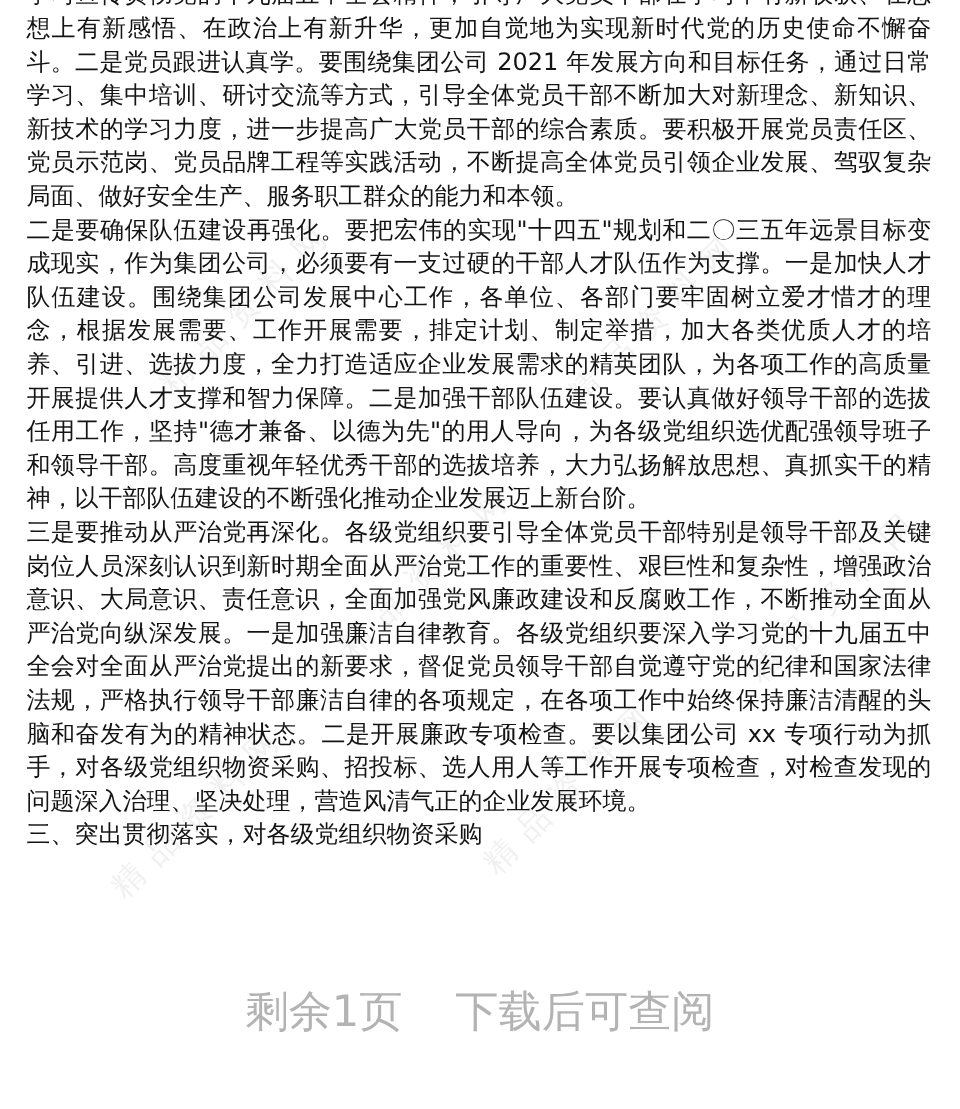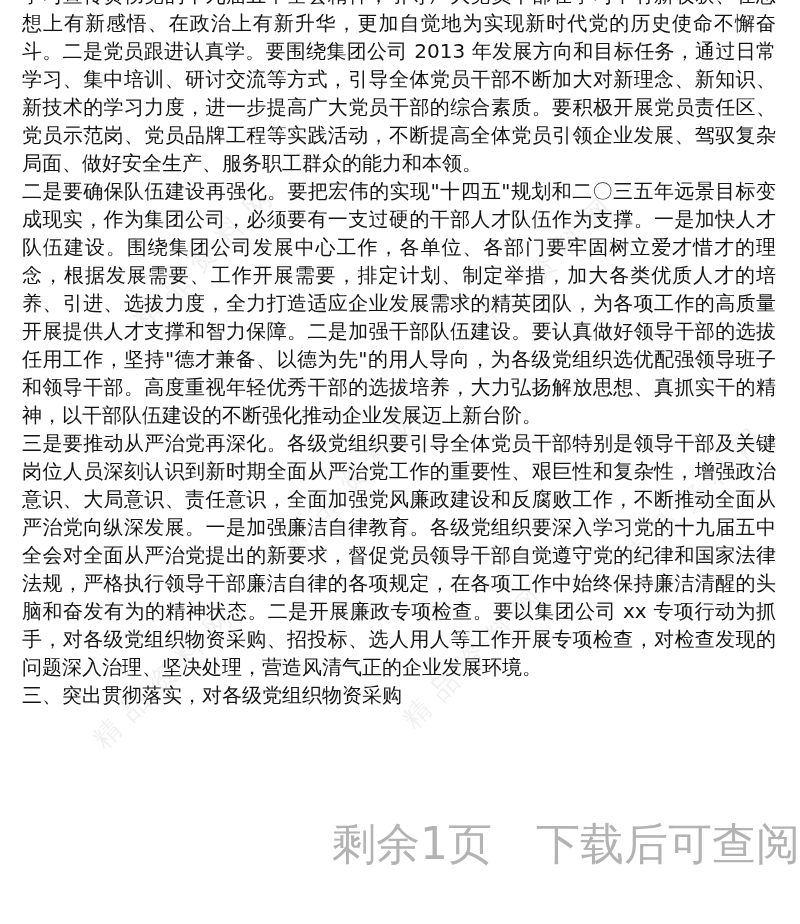--- a/index.html
+++ b/index.html
@@ -57,23 +57,23 @@
     margin: 0;
     padding: 0;
   }
   
   .footer {
     position: absolute;
     left: 0;
     width: 800px;
     top: 822px;
     z-index: 1;
-    text-align: right;
+    text-align: center;
     color: #b3b3b3;
-    font-size: 44px;
+    font-size: 36px;
     line-height: 44px;
     white-space: nowrap;
   }
   .footer-gap {
     display: inline-block;
     width: 44px;
   }
 </style>
 </head>
 <body>
@@ -83,21 +83,21 @@
   <div class="watermark-layer">
     <div class="wm">精品资料网</div>
     <div class="wm">精品资料网</div>
     <div class="wm">精品资料网</div>
     <div class="wm">精品资料网</div>
     <div class="wm">精品资料网</div>
     <div class="wm">精品资料网</div>
   </div>
 
   <div class="doc">
-    <p><span>学习宣传贯彻党的十九届五中全会精神，引导广大党员干部在学习中有新收获、在思想上有</span><span>新感悟、在政治上有新升华，更加自觉地为实现新时代党的历史使命不懈奋斗。二是党员跟进认真学。要围绕集团公司 2013 年发展方向和目标任务，通过日常学习、集中培训、研讨交流等方式，引导全体党员干部不断加大对新理念、新知识、新技术的学习力度，进一步提高广大党员干部的综合素质。要积极开展党员责任区、党员示范岗、党员品牌工程等实践活动，不断提高全体党员引领企业发展、驾驭复杂局面、做好安全生产、服务职工群众的能力和本领。</span></p>
+    <p><span>学习宣传贯彻党的十九届五中全会精神，引导广大党员干部在学习中有新收获、在思想上有</span><span>新感悟、在政治上有新升华，更加自觉地为实现新时代党的历史使命不懈奋斗。二是党员跟进认真学。要围绕集团公司 2021 年发展方向和目标任务，通过日常学习、集中培训、研讨交流等方式，引导全体党员干部不断加大对新理念、新知识、新技术的学习力度，进一步提高广大党员干部的综合素质。要积极开展党员责任区、党员示范岗、党员品牌工程等实践活动，不断提高全体党员引领企业发展、驾驭复杂局面、做好安全生产、服务职工群众的能力和本领。</span></p>
     <p>二是要确保队伍建设再强化。要把宏伟的实现"十四五"规划和二〇三五年远景目标变成现实，作为集团公司，必须要有一支过硬的干部人才队伍作为支撑。一是加快人才队伍建设。围绕集团公司发展中心工作，各单位、各部门要牢固树立爱才惜才的理念，根据发展需要、工作开展需要，排定计划、制定举措，加大各类优质人才的培养、引进、选拔力度，全力打造适应企业发展需求的精英团队，为各项工作的高质量开展提供人才支撑和智力保障。二是加强干部队伍建设。要认真做好领导干部的选拔任用工作，坚持"德才兼备、以德为先"的用人导向，为各级党组织选优配强领导班子和领导干部。高度重视年轻优秀干部的选拔培养，大力弘扬解放思想、真抓实干的精神，以干部队伍建设的不断强化推动企业发展迈上新台阶。</p>
     <p>三是要推动从严治党再深化。各级党组织要引导全体党员干部特别是领导干部及关键岗位人员深刻认识到新时期全面从严治党工作的重要性、艰巨性和复杂性，增强政治意识、大局意识、责任意识，全面加强党风廉政建设和反腐败工作，不断推动全面从严治党向纵深发展。一是加强廉洁自律教育。各级党组织要深入学习党的十九届五中全会对全面从严治党提出的新要求，督促党员领导干部自觉遵守党的纪律和国家法律法规，严格执行领导干部廉洁自律的各项规定，在各项工作中始终保持廉洁清醒的头脑和奋发有为的精神状态。二是开展廉政专项检查。要以集团公司 xx 专项行动为抓手，对各级党组织物资采购、招投标、选人用人等工作开展专项检查，对检查发现的问题深入治理、坚决处理，营造风清气正的企业发展环境。</p>
     <p>三、突出贯彻落实，对各级党组织物资采购</p>
   </div>
 
   <div class="footer">
     <span>剩余1页</span><span class="footer-gap"></span><span>下载后可查阅</span>
   </div>
 
 </div>

